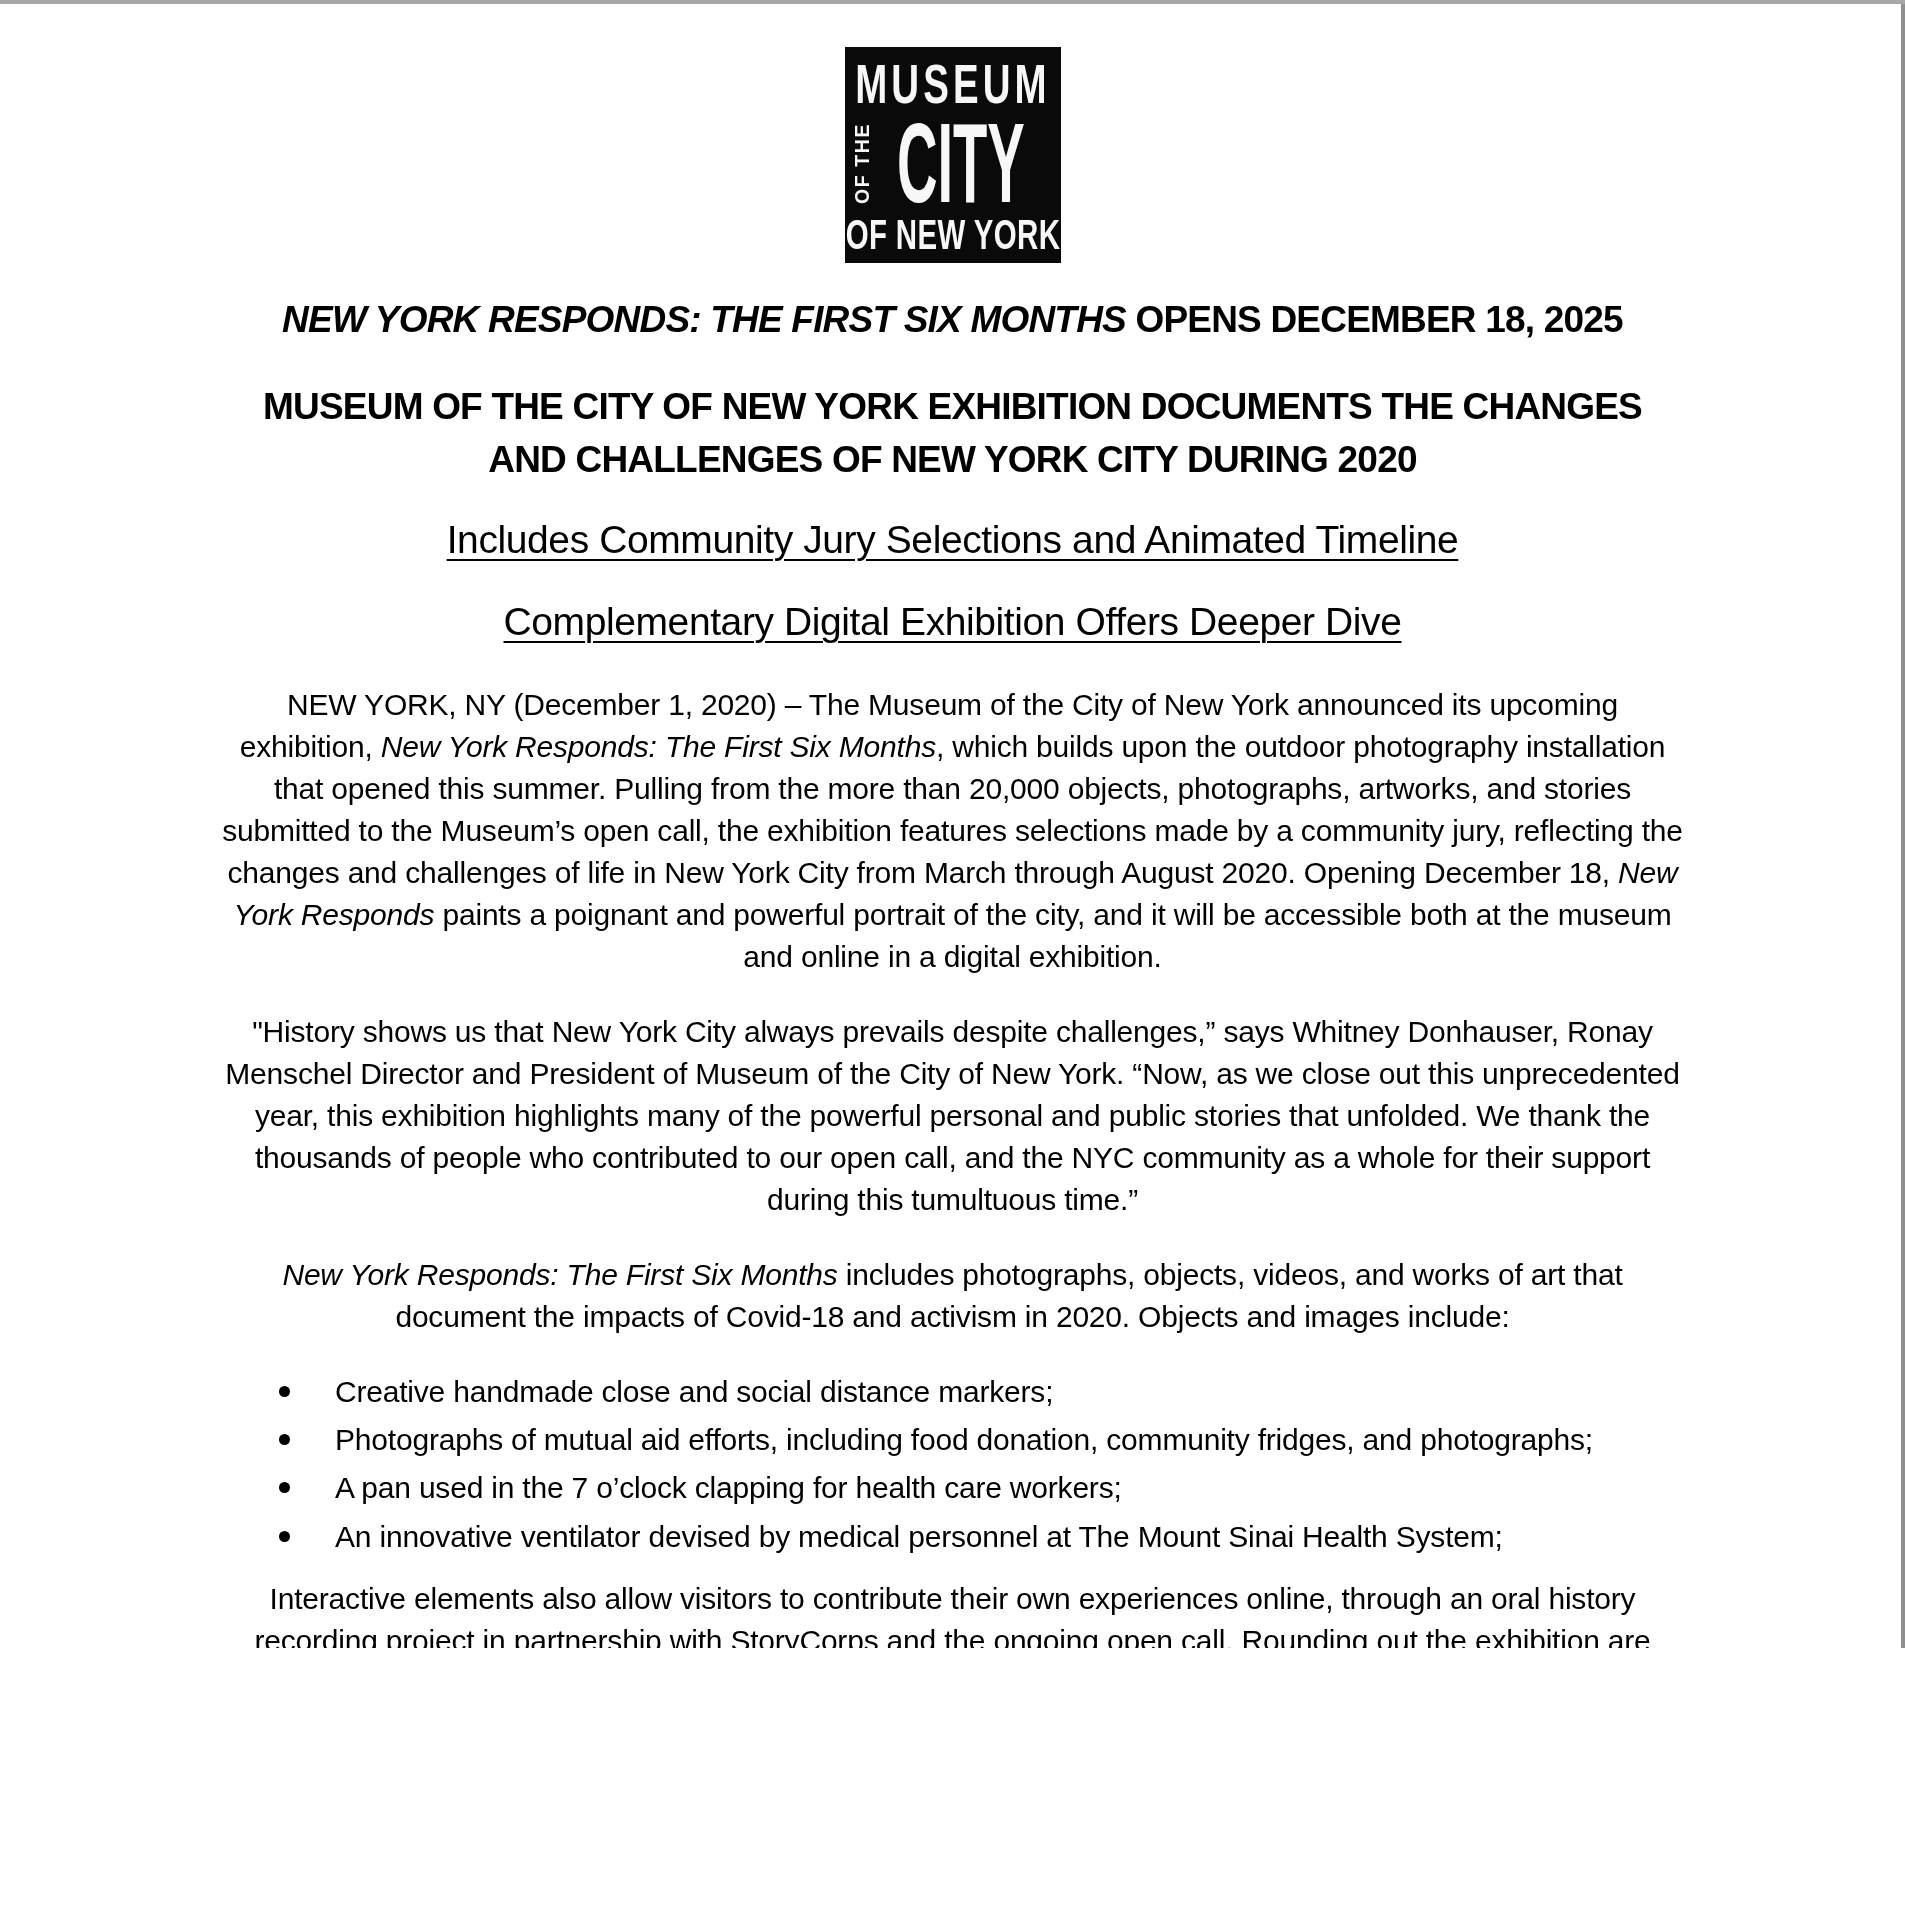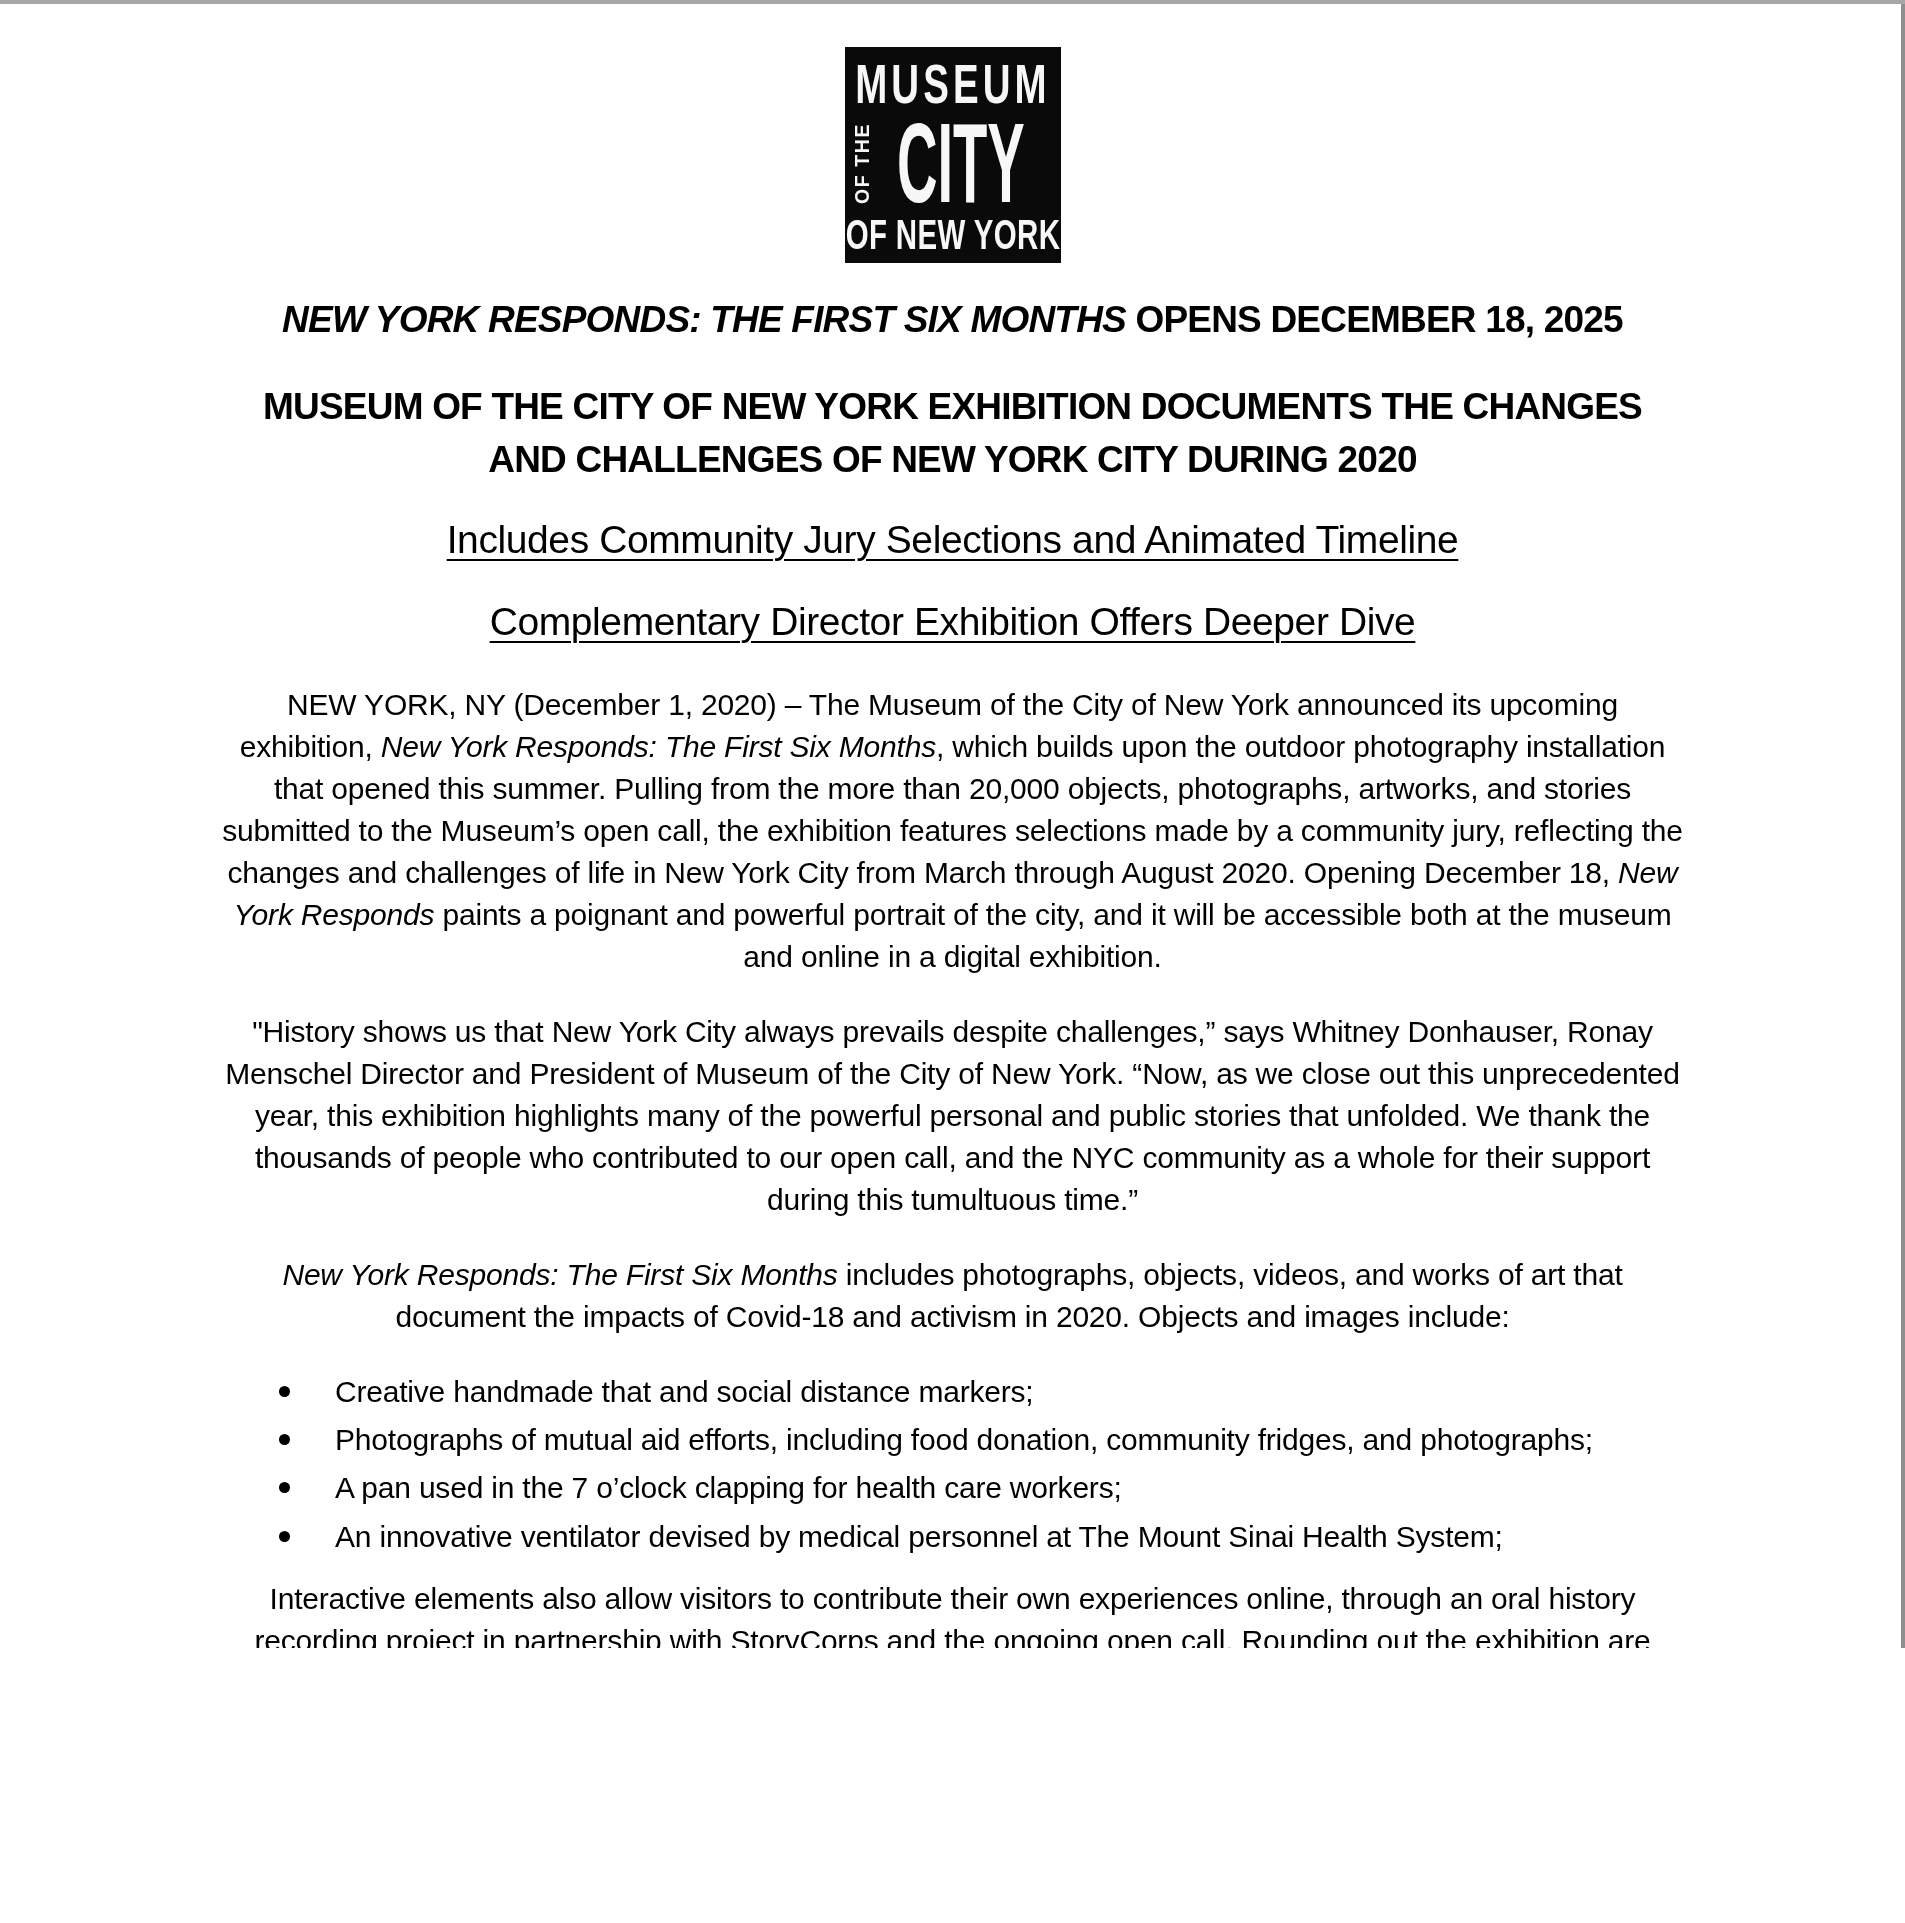--- a/index.html
+++ b/index.html
@@ -172,32 +172,32 @@
       </div>
       <div class="logo-word-ofny">OF NEW YORK</div>
     </div>
 
     <div class="headline"><span class="it">NEW YORK RESPONDS: THE FIRST SIX MONTHS</span><span> OPENS DECEMBER 18, 2025</span></div>
 
     <div class="subheadline">MUSEUM OF THE CITY OF NEW YORK EXHIBITION DOCUMENTS THE CHANGES
 AND CHALLENGES OF NEW YORK CITY DURING 2020</div>
 
     <div class="tagline tagline-1">Includes Community Jury Selections and Animated Timeline</div>
-    <div class="tagline tagline-2">Complementary Director Exhibition Offers Deeper Dive</div>
+    <div class="tagline tagline-2">Complementary Digital Exhibition Offers Deeper Dive</div>
 
     <div class="body-text">
 
       <p><span>NEW YORK, NY (December 1, 2020) – The Museum of the City of New York announced its upcoming exhibition, </span><i>New York Responds: The First Six Months</i><span>, which builds upon the outdoor photography installation that opened this summer. Pulling from the more than 20,000 objects, photographs, artworks, and stories submitted to the Museum’s open call, the exhibition features selections made by a community jury, reflecting the changes and challenges of life in New York City from March through August 2020.  Opening December 18, </span><i>New York Responds</i><span> paints a poignant and powerful portrait of the city, and it will be accessible both at the museum and online in a digital exhibition.</span></p>
 
       <p>"History shows us that New York City always prevails despite challenges,” says Whitney Donhauser, Ronay Menschel Director and President of Museum of the City of New York. “Now, as we close out this unprecedented year, this exhibition highlights many of the powerful personal and public stories that unfolded. We thank the thousands of people who contributed to our open call, and the NYC community as a whole for their support during this tumultuous time.”</p>
 
       <p><i>New York Responds: The First Six Months</i><span> includes photographs, objects, videos, and works of art that document the impacts of Covid-18 and activism in 2020.  Objects and images include:</span></p>
 
       <ul class="bullet-list">
-        <li><span class="dot"></span><span>Creative handmade that and social distance markers;</span></li>
+        <li><span class="dot"></span><span>Creative handmade close and social distance markers;</span></li>
         <li><span class="dot"></span><span>Photographs of mutual aid efforts, including food donation, community fridges, and photographs;</span></li>
         <li><span class="dot"></span><span>A pan used in the 7 o’clock clapping for health care workers;</span></li>
         <li><span class="dot"></span><span>An innovative ventilator devised by medical personnel at The Mount Sinai Health System;</span></li>
       </ul>
 
       <p>Interactive elements also allow visitors to contribute their own experiences online, through an oral history recording project in partnership with StoryCorps and the ongoing open call. Rounding out the exhibition are original works testifying to the creative responses of artists to the events of the year, including three major works on plywood that were created on storefronts in SoHo during the summer of 2020.</p>
 
     </div>
   </div>
 </div>

